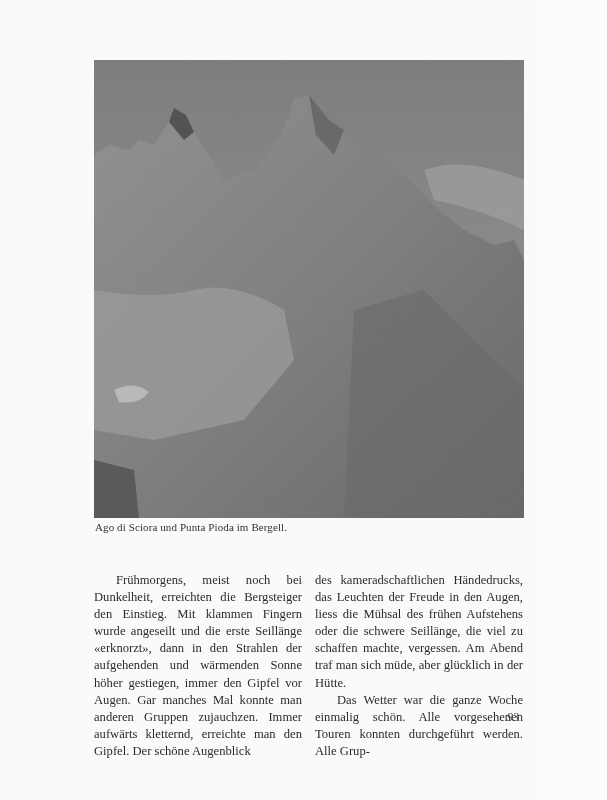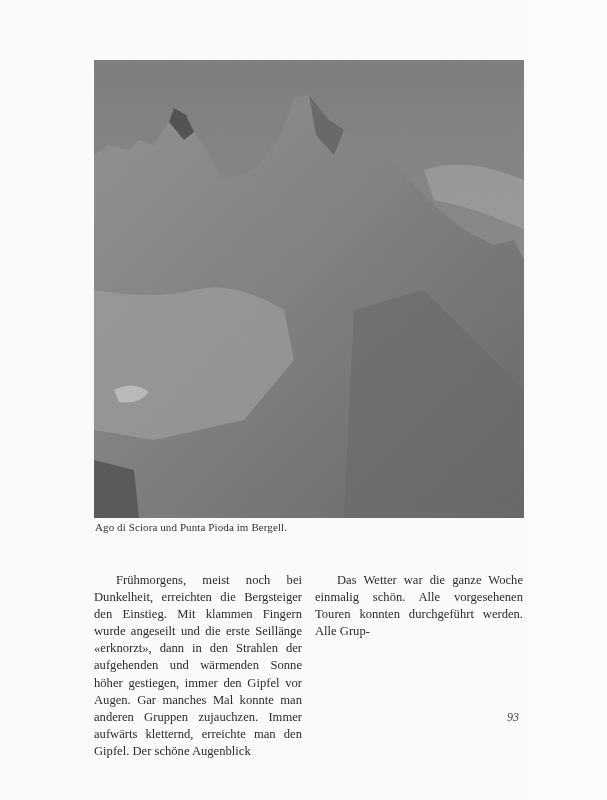--- a/index.html
+++ b/index.html
@@ -76,17 +76,18 @@
     </svg>
   </div>
 
   <div class="caption">Ago di Sciora und Punta Pioda im Bergell.</div>
 
   <div class="col left">
     <p class="indent">Frühmorgens, meist noch bei Dunkelheit, erreichten die Bergsteiger den Einstieg. Mit klammen Fingern wurde angeseilt und die erste Seillänge «erknorzt», dann in den Strahlen der aufgehenden und wärmenden Sonne höher gestiegen, immer den Gipfel vor Augen. Gar manches Mal konnte man anderen Gruppen zujauchzen. Immer aufwärts kletternd, erreichte man den Gipfel. Der schöne Augenblick</p>
   </div>
 
   <div class="col right">
+    <p class="cont">des kameradschaftlichen Händedrucks, das Leuchten der Freude in den Augen, liess die Mühsal des frühen Aufstehens oder die schwere Seillänge, die viel zu schaffen machte, vergessen. Am Abend traf man sich müde, aber glücklich in der Hütte.</p>
     <p class="indent">Das Wetter war die ganze Woche einmalig schön. Alle vorgesehenen Touren konnten durchgeführt werden. Alle Grup-</p>
   </div>
 
   <div class="pagenum">93</div>
 </div>
 
 </body></html>

